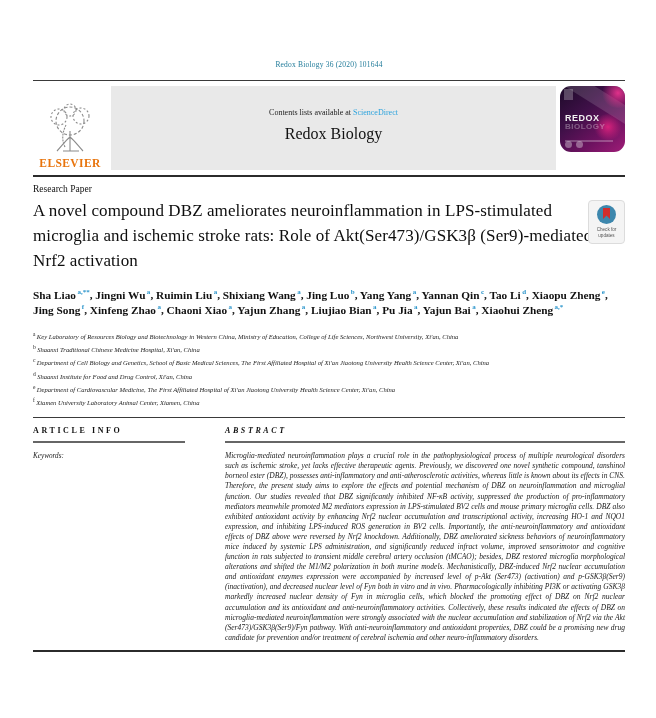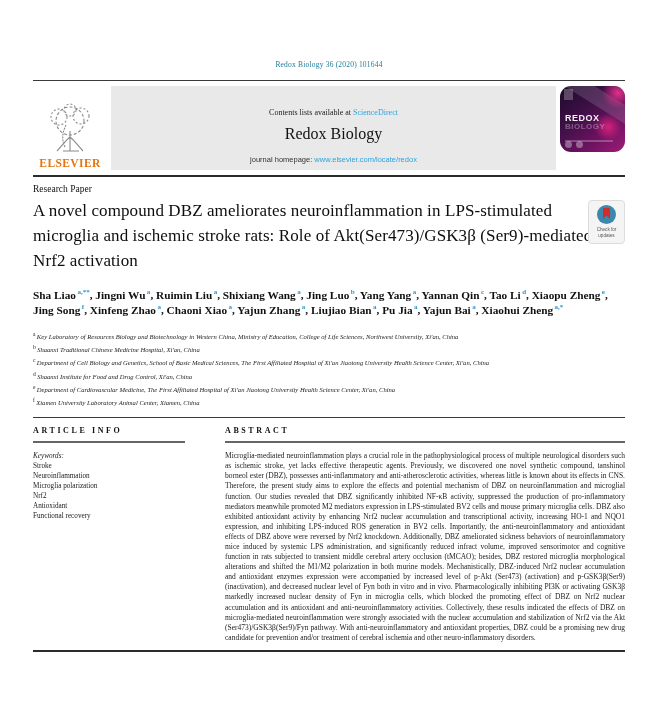--- a/index.html
+++ b/index.html
@@ -55,21 +55,21 @@
   
   .affiliations { margin-top:11px; }
   .affil { font-size:6.6px; line-height:10px; font-style:italic; color:#222; }
   .affil sup { font-style:normal; font-size:5.5px; color:#222; }
 
   .rule-sep { border:none; border-top:1px solid #3a3a3a; margin-top:9px; }
 
   
   .cols { display:flex; margin-top:8px; }
   .col-left { width:152px; margin-right:40px; flex:none; }
-  .col-right { flex:1; }
+  .col-right { flex:1;font-style:italic; }
   .col-heading { font-size:8px; letter-spacing:2.6px; color:#111; font-weight:bold; white-space:nowrap; }
   .col-rule { border:none; border-top:2px solid #666; margin-top:6px; margin-bottom:8px; }
   .kw-label { font-size:7.2px; font-style:italic; line-height:10px; color:#222; }
   .kw-item { font-size:7.2px; line-height:10px; color:#222; }
   .abstract-text { font-size:7.5px; line-height:10.1px; text-align:justify; color:#222; }
 
   .rule-bottom { border:none; border-top:2px solid #2b2b2b; margin-top:7px; }
 </style>
 </head>
 <body>
@@ -95,24 +95,20 @@
       </span>
       <span class="elsevier-word">ELSEVIER</span>
     </div>
 
     <div class="mast-box">
       <div class="contents-line">
         <span>Contents lists available at</span>
         <span class="sd-link">ScienceDirect</span>
       </div>
       <div class="mast-journal">Redox Biology</div>
-      <div class="homepage-line">
-        <span>journal homepage:</span>
-        <span class="hp-link">www.elsevier.com/locate/redox</span>
-      </div>
     </div>
 
     <div class="cover">
       <div class="beam"></div>
       <div class="blob1"></div>
       <div class="blob2"></div>
       <div class="minimark"></div>
       <div class="cover-title">
         <div class="l1">REDOX</div>
         <div class="l2">BIOLOGY</div>
@@ -146,28 +142,20 @@
       <div class="affil"><sup>f </sup>Xiamen University Laboratory Animal Center, Xiamen, China</div>
     </div>
 
   <hr class="rule-sep">
 
   <div class="cols">
     <div class="col-left">
       <div class="col-heading">ARTICLE INFO</div>
       <hr class="col-rule">
       <div class="kw-label">Keywords:</div>
-      <div>
-          <div class="kw-item">Stroke</div>
-          <div class="kw-item">Neuroinflammation</div>
-          <div class="kw-item">Microglia polarization</div>
-          <div class="kw-item">Nrf2</div>
-          <div class="kw-item">Antioxidant</div>
-          <div class="kw-item">Functional recovery</div>
-        </div>
     </div>
     <div class="col-right">
       <div class="col-heading">ABSTRACT</div>
       <hr class="col-rule">
       <div class="abstract-text">Microglia-mediated neuroinflammation plays a crucial role in the pathophysiological process of multiple neurological disorders such as ischemic stroke, yet lacks effective therapeutic agents. Previously, we discovered one novel synthetic compound, tanshinol borneol ester (DBZ), possesses anti-inflammatory and anti-atherosclerotic activities, whereas little is known about its effects in CNS. Therefore, the present study aims to explore the effects and potential mechanism of DBZ on neuroinflammation and microglial function. Our studies revealed that DBZ significantly inhibited NF-κB activity, suppressed the production of pro-inflammatory mediators meanwhile promoted M2 mediators expression in LPS-stimulated BV2 cells and mouse primary microglia cells. DBZ also exhibited antioxidant activity by enhancing Nrf2 nuclear accumulation and transcriptional activity, increasing HO-1 and NQO1 expression, and inhibiting LPS-induced ROS generation in BV2 cells. Importantly, the anti-neuroinflammatory and antioxidant effects of DBZ above were reversed by Nrf2 knockdown. Additionally, DBZ ameliorated sickness behaviors of neuroinflammatory mice induced by systemic LPS administration, and significantly reduced infract volume, improved sensorimotor and cognitive function in rats subjected to transient middle cerebral artery occlusion (tMCAO); besides, DBZ restored microglia morphological alterations and shifted the M1/M2 polarization in both murine models. Mechanistically, DBZ-induced Nrf2 nuclear accumulation and antioxidant enzymes expression were accompanied by increased level of p-Akt (Ser473) (activation) and p-GSK3β(Ser9) (inactivation), and decreased nuclear level of Fyn both in vitro and in vivo. Pharmacologically inhibiting PI3K or activating GSK3β markedly increased nuclear density of Fyn in microglia cells, which blocked the promoting effect of DBZ on Nrf2 nuclear accumulation and its antioxidant and anti-neuroinflammatory activities. Collectively, these results indicated the effects of DBZ on microglia-mediated neuroinflammation were strongly associated with the nuclear accumulation and stabilization of Nrf2 via the Akt (Ser473)/GSK3β(Ser9)/Fyn pathway. With anti-neuroinflammatory and antioxidant properties, DBZ could be a promising new drug candidate for prevention and/or treatment of cerebral ischemia and other neuro-inflammatory disorders.</div>
     </div>
   </div>
 
   <hr class="rule-bottom">
 

